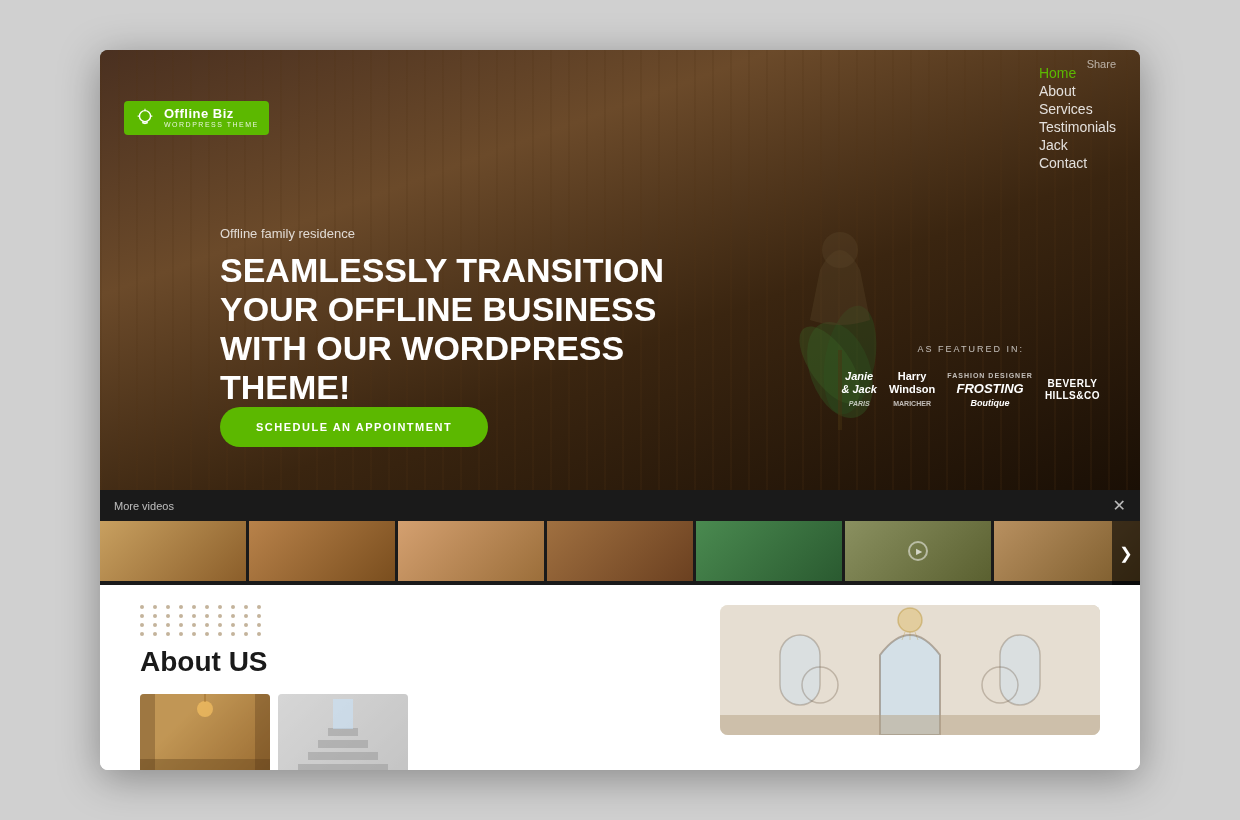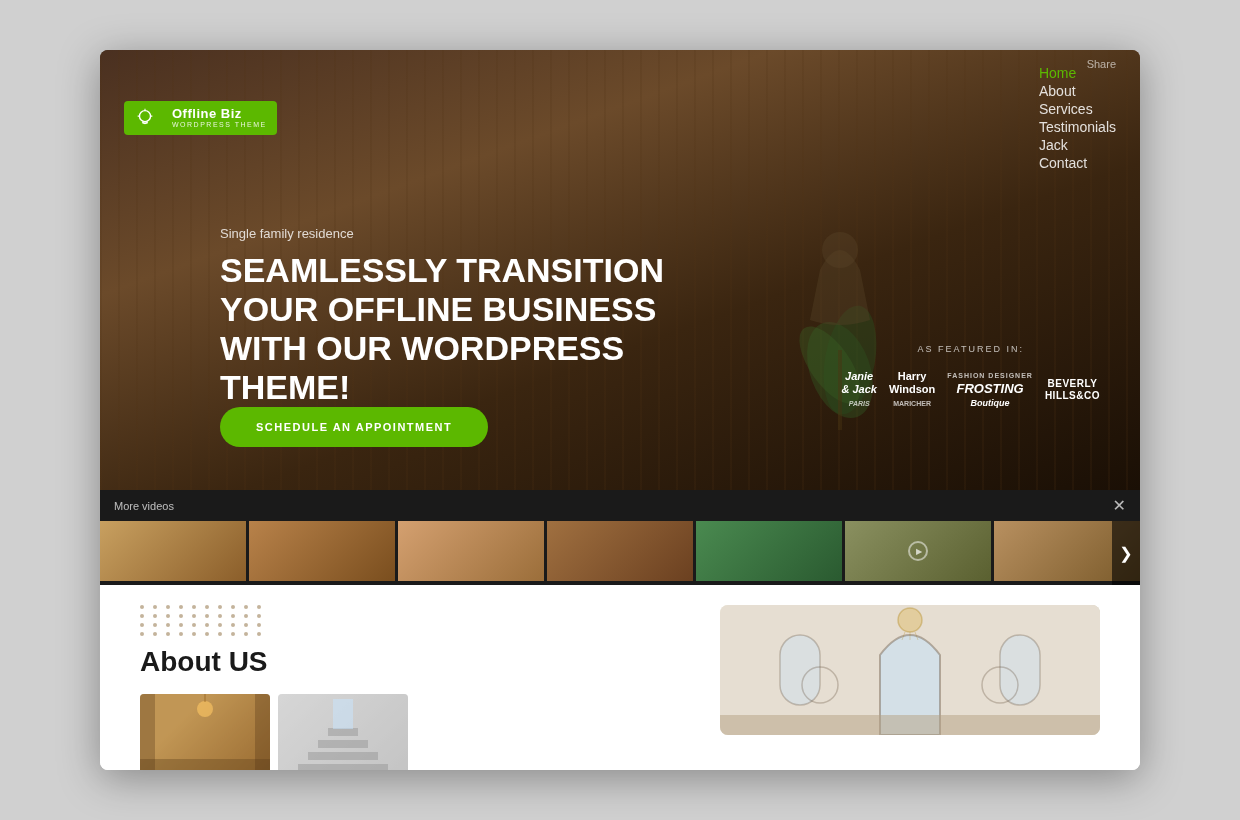--- a/index.html
+++ b/index.html
@@ -51,21 +51,21 @@
       align-items: center;
       justify-content: space-between;
       padding: 14px 24px;
     }
     .logo-box {
       background: #5cb800;
       border-radius: 4px;
       padding: 6px 10px;
       display: flex;
       align-items: center;
-      gap: 16px;
+      gap: 8px;
       min-width: 130px;
     }
     .logo-icon {
       width: 22px;
       height: 22px;
       flex-shrink: 0;
     }
     .logo-text-block {
       display: flex;
       flex-direction: column;
@@ -326,21 +326,21 @@
         <li><a href="#">Services</a></li>
         <li><a href="#">Testimonials</a></li>
         <li><a href="#">Jack</a></li>
         <li><a href="#">Contact</a></li>
       </ul>
     </nav>
 
     <span class="share-label">Share</span>
 
     <div class="hero-content">
-      <p class="hero-subtitle">Single family residence</p>
+      <p class="hero-subtitle">Offline family residence</p>
       <h1 class="hero-title">SEAMLESSLY TRANSITION YOUR OFFLINE BUSINESS WITH OUR WORDPRESS THEME!</h1>
       <button class="cta-button">SCHEDULE AN APPOINTMENT</button>
     </div>
 
     <div class="featured-section">
       <p class="featured-label">AS FEATURED IN:</p>
       <div class="featured-logos">
         <div class="brand-logo serif">Janie<br>&amp; Jack<br><span style="font-size:7px;opacity:0.7">PARIS</span></div>
         <div class="brand-logo">Harry<br>Windson<br><span style="font-size:7px;opacity:0.7">MARICHER</span></div>
         <div class="brand-logo small" style="line-height:1.3">

